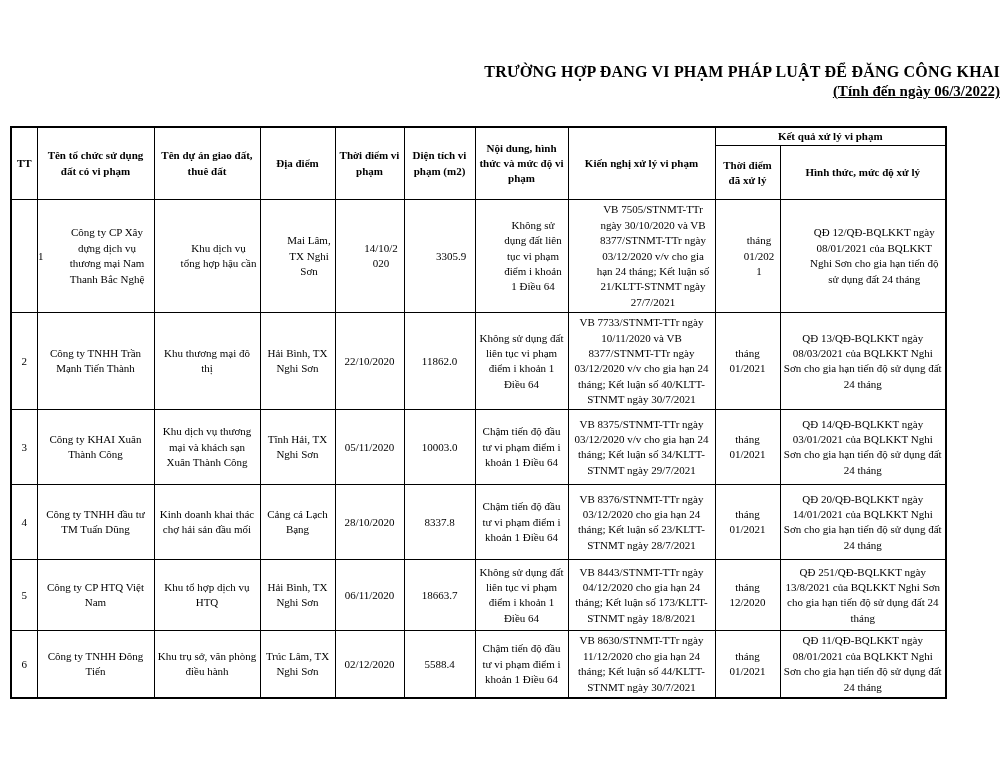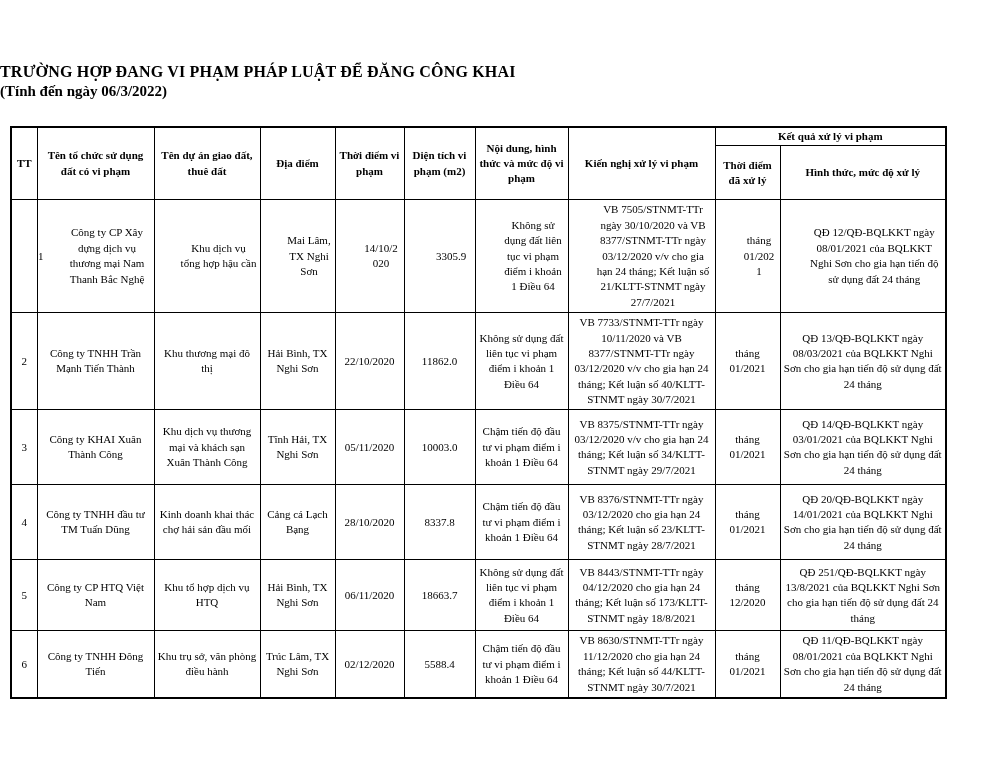--- a/index.html
+++ b/index.html
@@ -12,26 +12,26 @@
     overflow: hidden;
   }
   .page {
     width: 1000px;
     height: 772px;
     background: #ffffff;
     position: relative;
   }
   .title-block {
     padding-top: 62px;
-    text-align: left;
+    text-align: right;
     font-weight: bold;
     line-height: 1.25;
   }
   .title-line1 { font-size: 16px; letter-spacing: 0.2px; }
-  .title-line2 { font-size: 15px; }
+  .title-line2 { font-size: 15px; text-decoration: underline; }
   table.violations {
     position: absolute;
     left: 10px;
     top: 126px;
     width: 935px;
     border-collapse: collapse;
     table-layout: fixed;
     border: 2px solid #000;
   }
   table.violations th,

